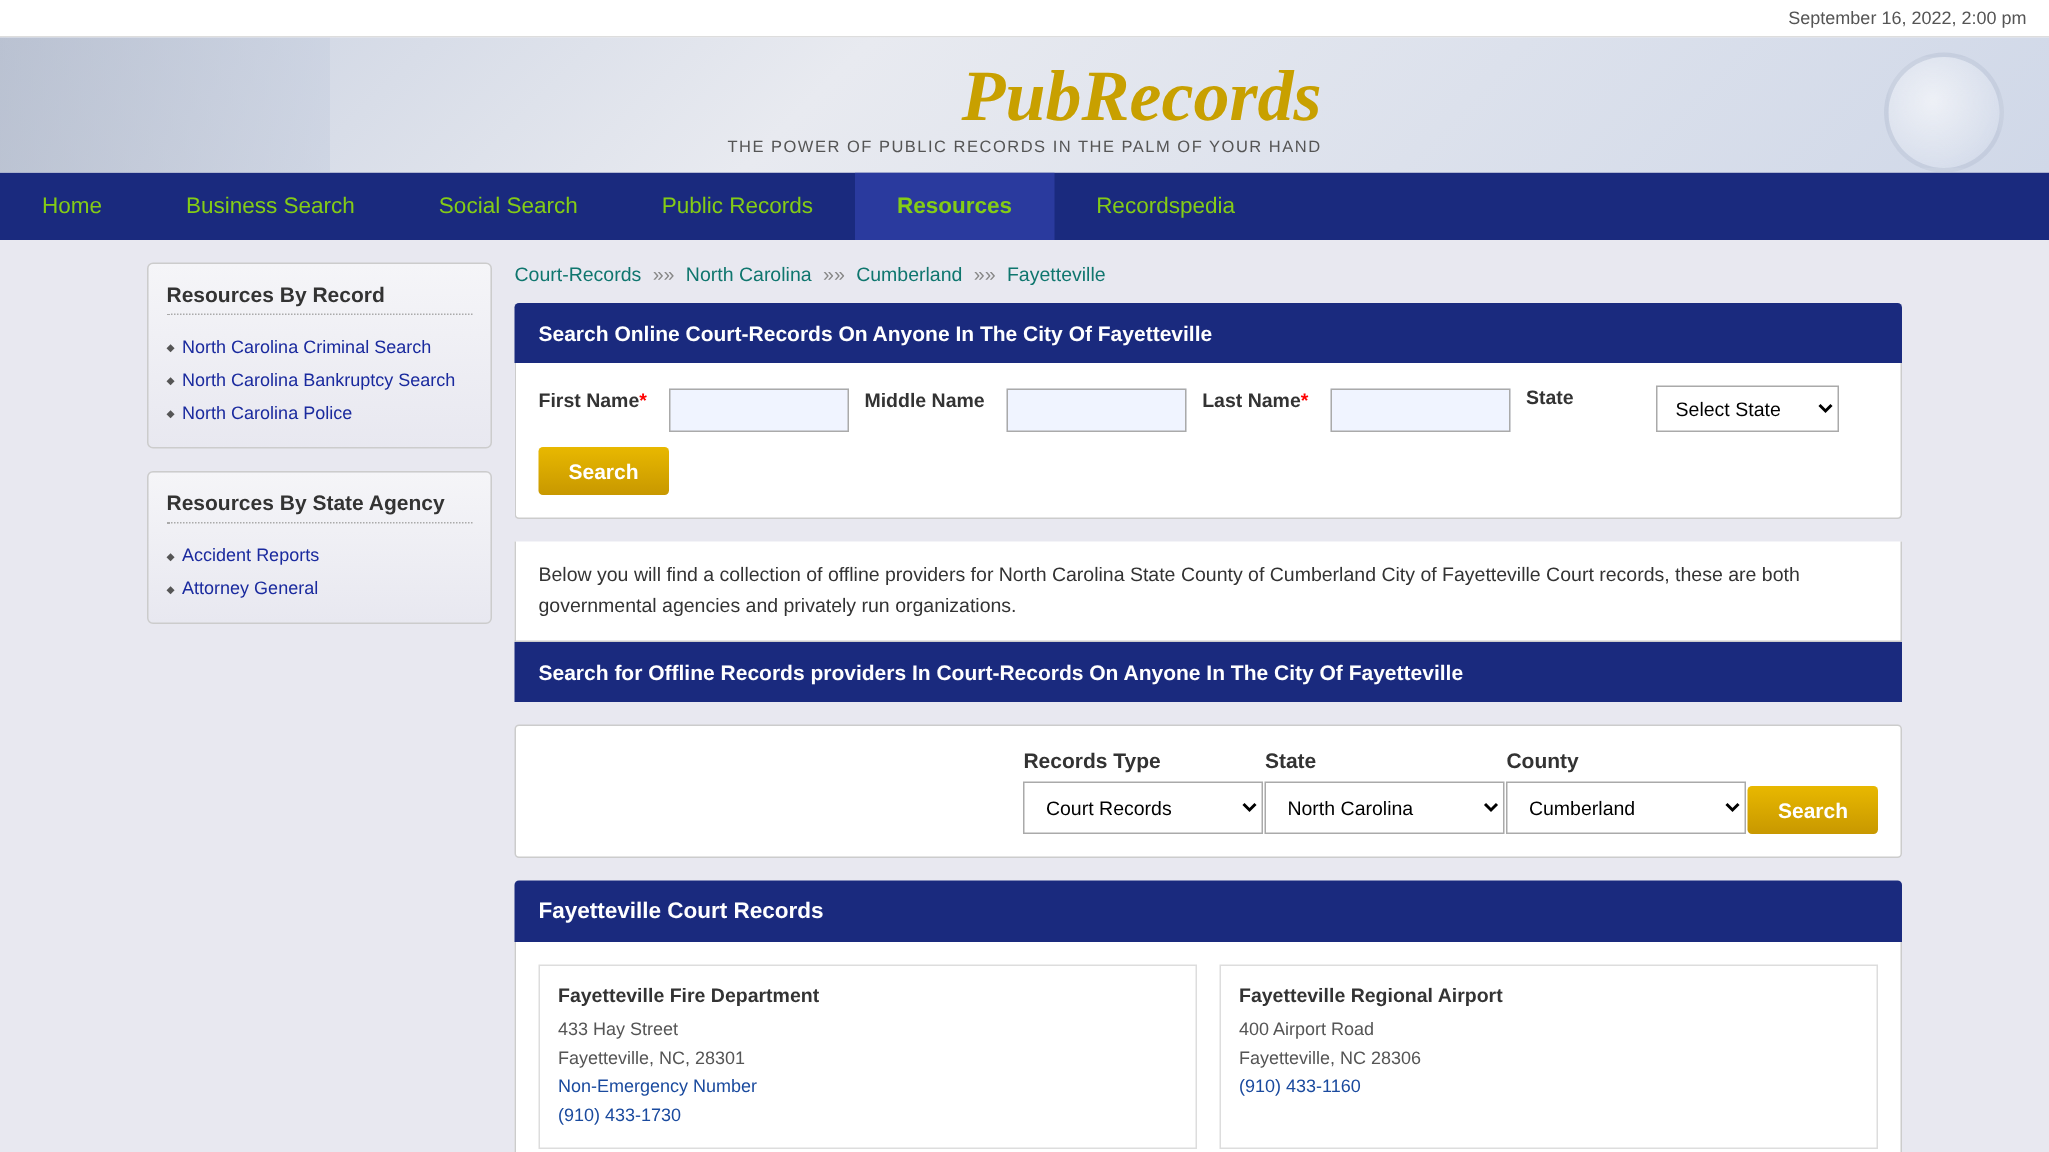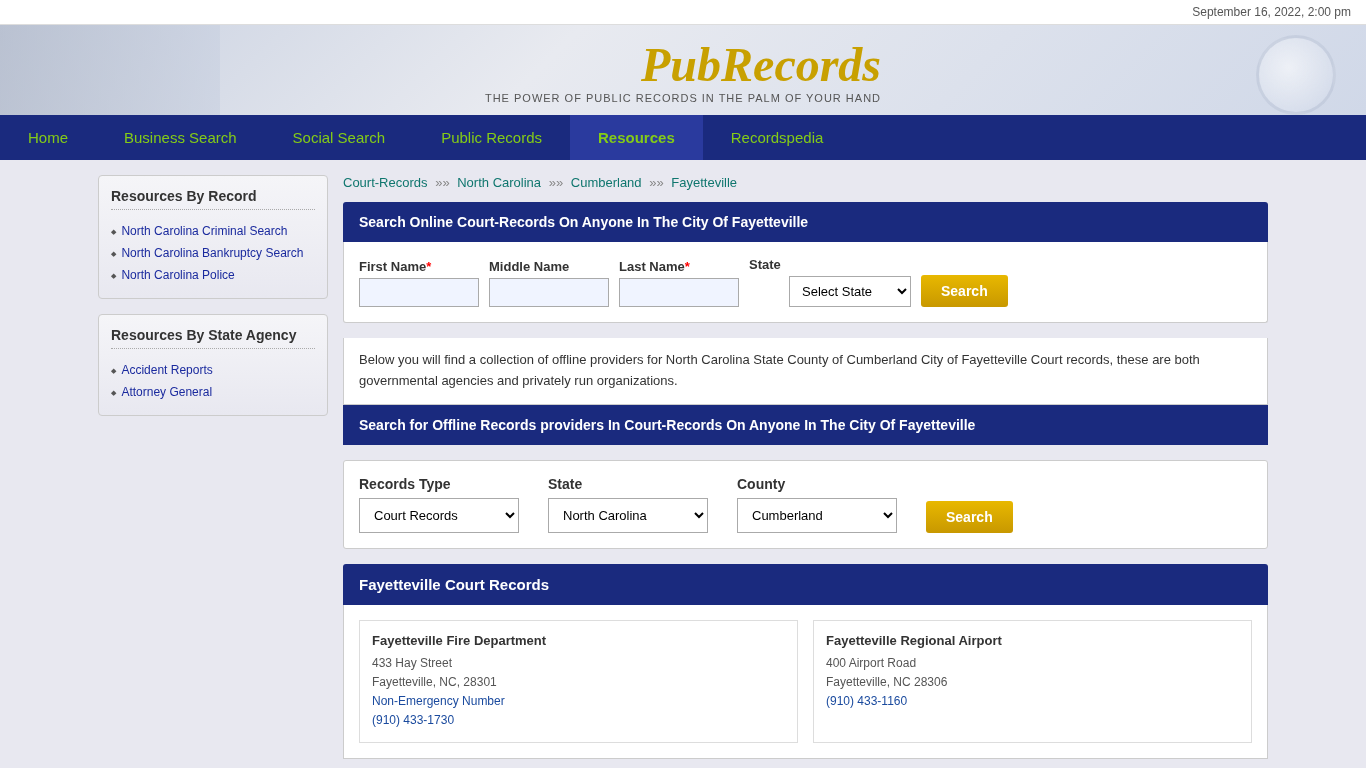--- a/index.html
+++ b/index.html
@@ -39,31 +39,31 @@
     .breadcrumb { font-size: 13px; margin-bottom: 12px; color: #555; }
     .breadcrumb a { color: #0f766e; text-decoration: none; }
     .breadcrumb .sep { margin: 0 4px; color: #888; }
 
     
     .search-banner { background: #1a2a7e; color: #fff; padding: 12px 16px; font-size: 14px; font-weight: bold; margin-bottom: 0; border-radius: 3px 3px 0 0; }
 
     
     .search-form-box { background: #fff; border: 1px solid #ccc; border-top: none; padding: 15px; margin-bottom: 15px; border-radius: 0 0 3px 3px; }
     .search-form-row { display: flex; align-items: flex-end; gap: 10px; flex-wrap: wrap; }
-    .form-group { display: flex; flex-direction: column; gap: 4px; }
+    .form-group { display: flex; flex-direction: row; gap: 15px; }
     .form-group label { font-size: 13px; font-weight: bold; color: #333; }
     .form-group label .req { color: red; }
     .form-group input { border: 1px solid #aaa; padding: 6px 8px; font-size: 13px; width: 120px; background: #f0f4ff; }
     .form-group select { border: 1px solid #aaa; padding: 6px 8px; font-size: 13px; background: #fff; margin-left: 40px; }
     .btn-search { background: linear-gradient(to bottom, #e8b800, #c89800); color: #fff; border: none; padding: 8px 20px; font-size: 14px; font-weight: bold; cursor: pointer; border-radius: 3px; }
     .info-content { background: #fff; border: 1px solid #ccc; border-top: none; padding: 12px 15px; font-size: 13px; line-height: 1.6; margin-bottom: 0; }
 
     
     .records-search-box { background: #fff; border: 1px solid #ccc; padding: 15px; margin-bottom: 15px; border-radius: 3px; }
-    .records-search-row { display: flex; align-items: flex-end; gap: 29px; flex-wrap: wrap; }
+    .records-search-row { display: flex; align-items: flex-end; gap: 1px; flex-wrap: wrap; justify-content: flex-end; }
     .records-form-group { display: flex; flex-direction: column; gap: 6px; }
     .records-form-group label { font-size: 14px; font-weight: bold; color: #333; }
     .records-form-group select { border: 1px solid #aaa; padding: 8px 10px; font-size: 13px; background: #fff; min-width: 160px; }
 
     
     .court-records-title { background: #1a2a7e; color: #fff; padding: 12px 16px; font-size: 15px; font-weight: bold; border-radius: 3px 3px 0 0; margin-bottom: 0; }
 
     
     .agency-cards { display: flex; gap: 15px; background: #fff; border: 1px solid #ccc; border-top: none; padding: 15px; }
     .agency-card { flex: 1; border: 1px solid #ddd; padding: 12px; }

